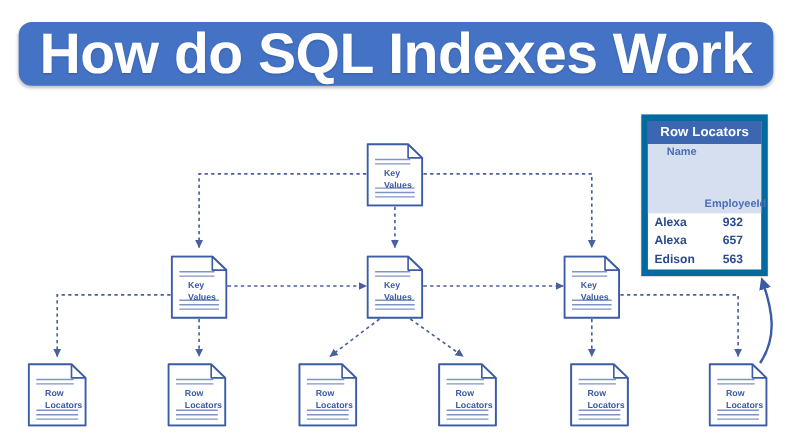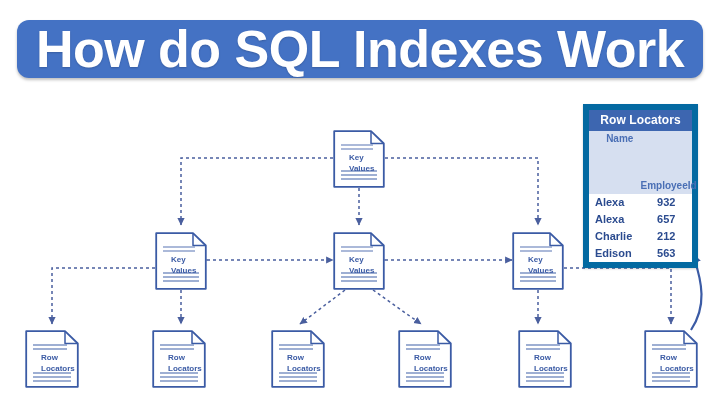--- a/index.html
+++ b/index.html
@@ -320,22 +320,18 @@
     </div>
     <div class="rl-row">
       <div class="c1">Alexa</div>
       <div class="c2">932</div>
     </div>
     <div class="rl-row">
       <div class="c1">Alexa</div>
       <div class="c2">657</div>
     </div>
     <div class="rl-row">
-      <div class="c1">Charlie</div>
-      <div class="c2">212</div>
-    </div>
-    <div class="rl-row">
       <div class="c1">Edison</div>
       <div class="c2">563</div>
     </div>
   </div>
 
 </div>
 
 </body></html>

